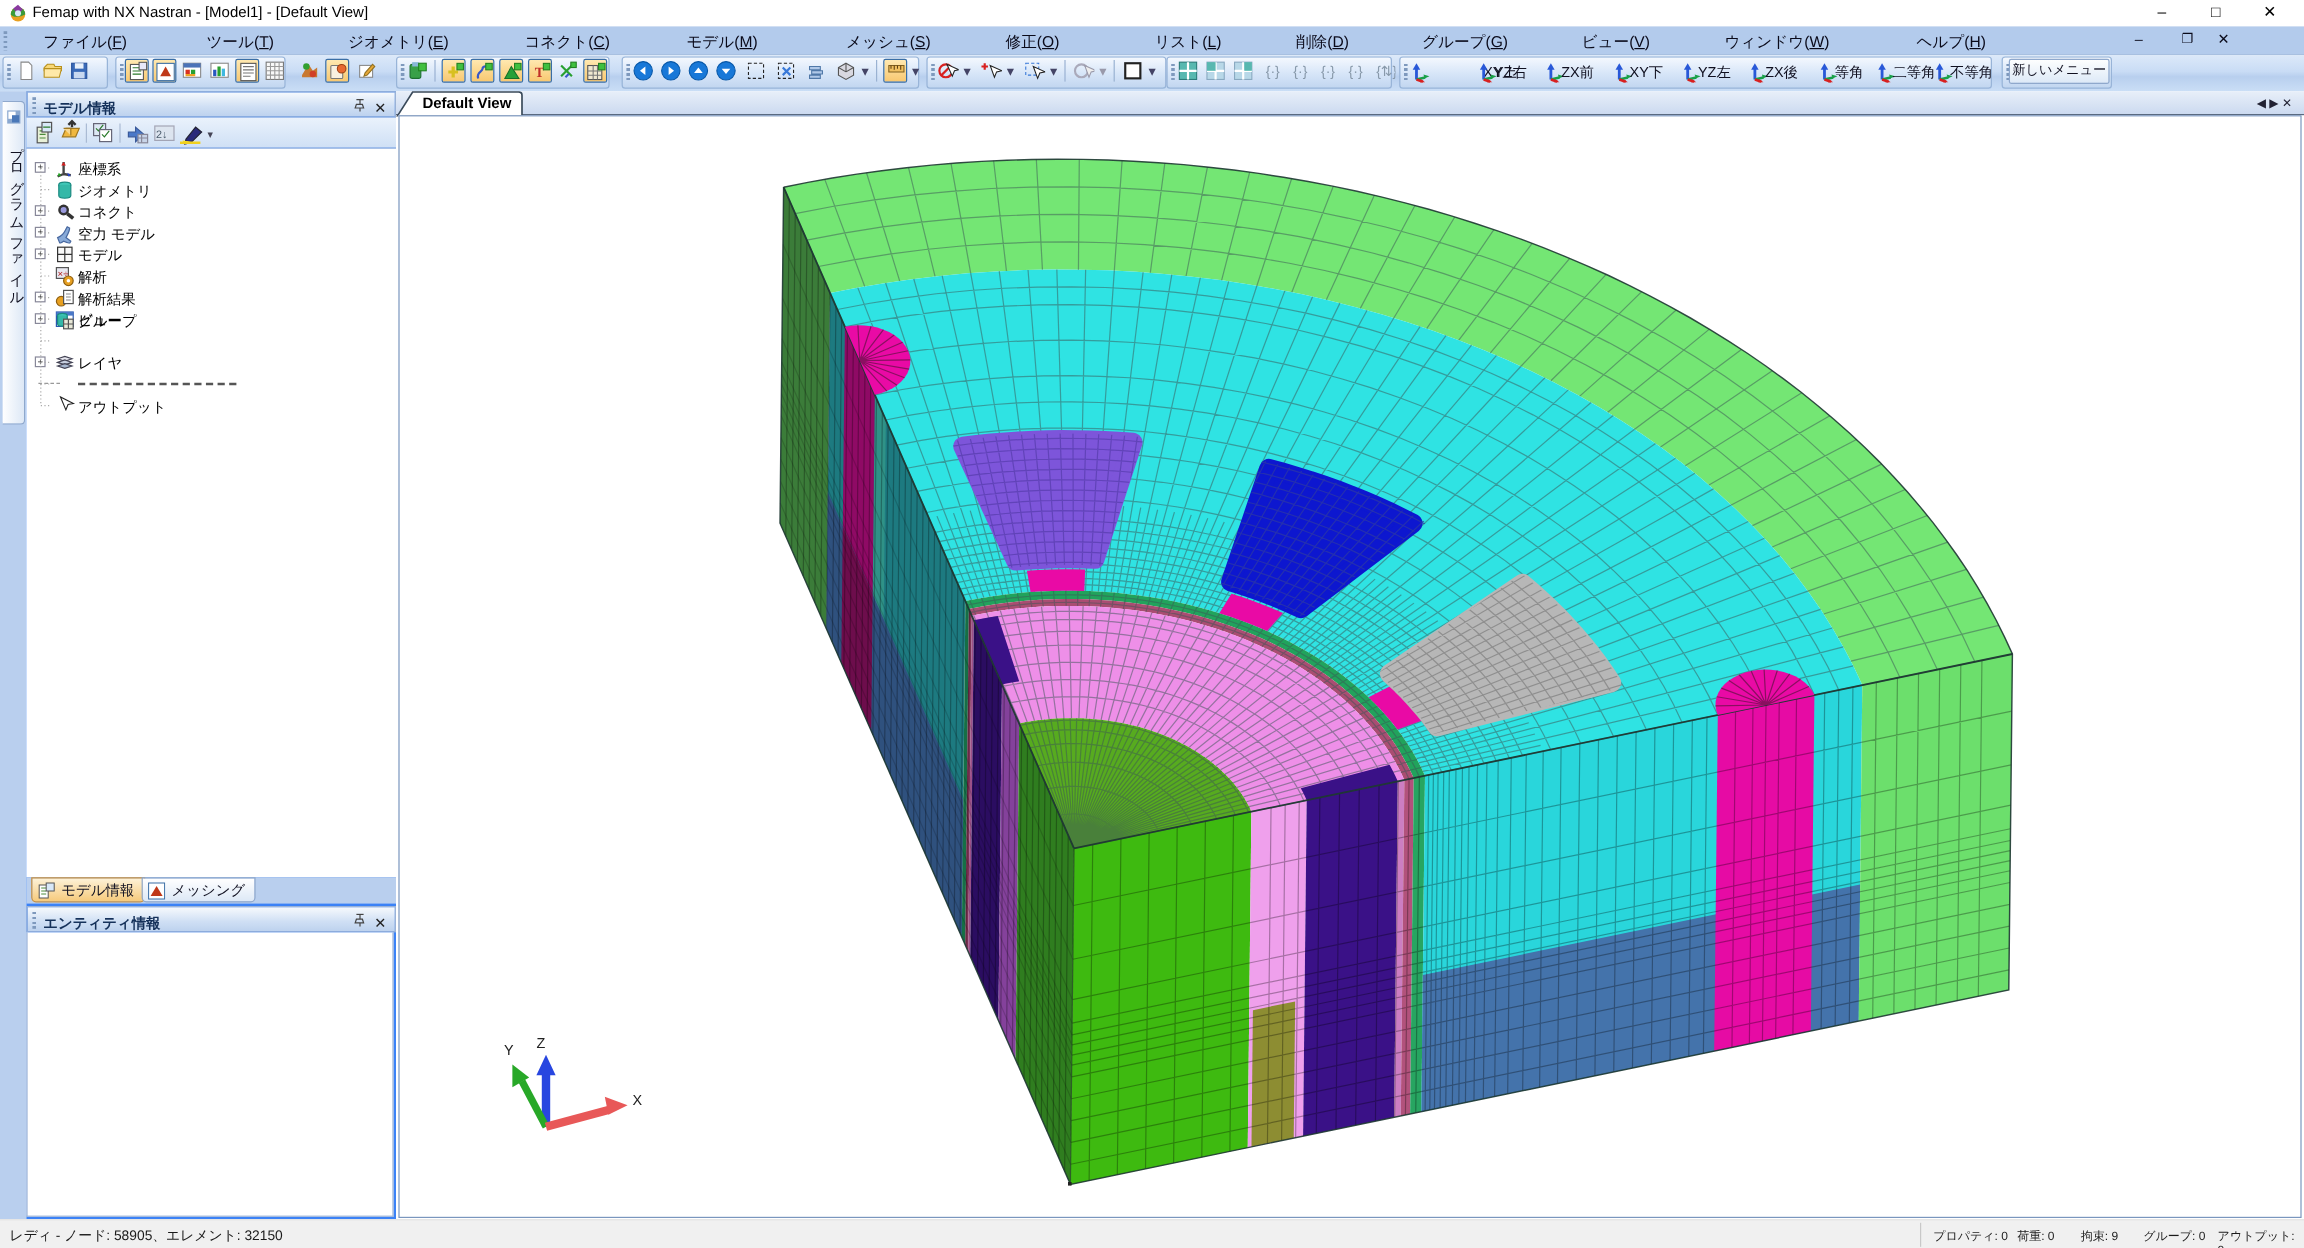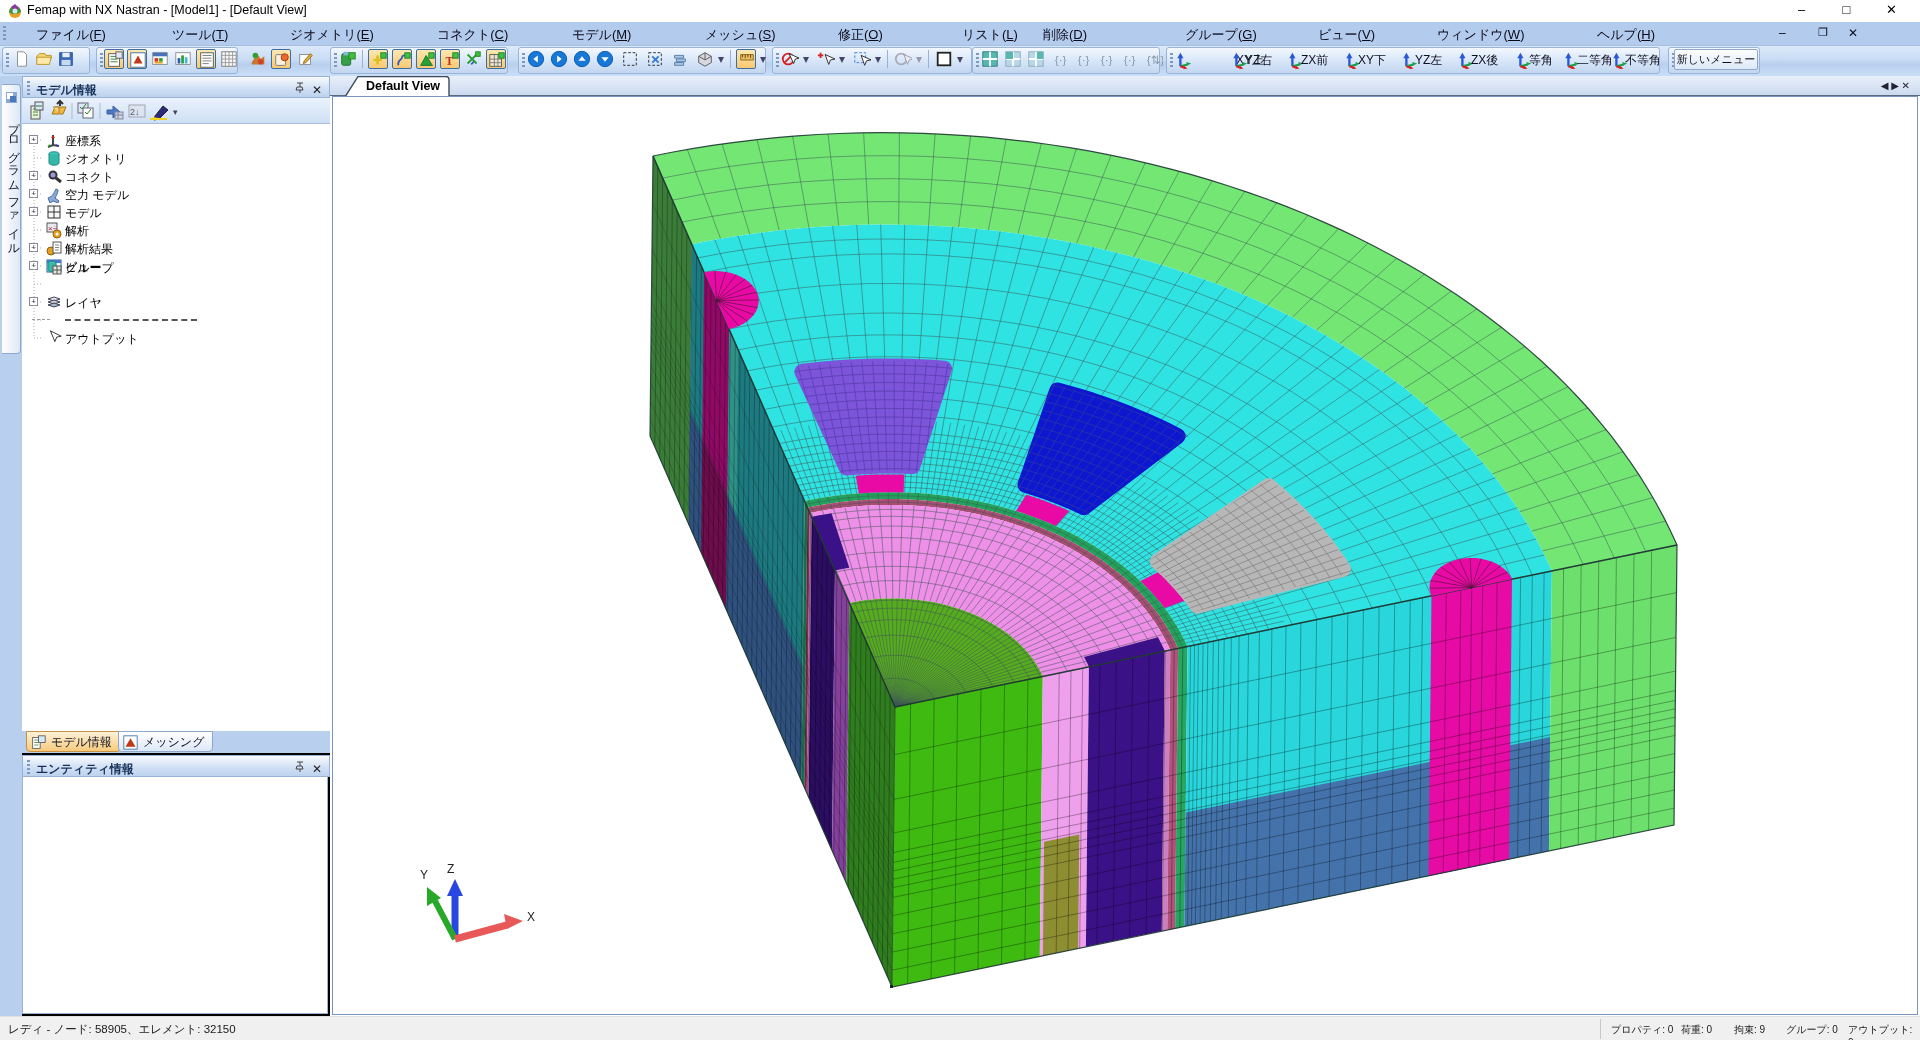--- a/index.html
+++ b/index.html
@@ -13,28 +13,28 @@
 #toolbar { position:absolute; left:0; top:46px; width:1920px; height:30px;
   background:linear-gradient(#dce9f9 0%,#c9dcf5 45%,#b8cfee 60%,#cadef6 100%); }
 .tbgroup { position:absolute; top:1px; height:27px; background:linear-gradient(#f4f8fe,#d6e5f8 55%,#c2d6f0); border:1px solid #98b4d8; border-radius:3px; }
 .grip { position:absolute; left:3px; top:5px; width:3px; height:16px;
   background:repeating-linear-gradient(#7e99bd 0 2px, transparent 2px 4px); }
 .ticon { position:absolute; top:3px; width:20px; height:20px; border-radius:2px; }
 .oicon { background:linear-gradient(#ffe8b0,#f8c870); border:1px solid #3a6ea5; }
 .sep { position:absolute; top:4px; width:1px; height:18px; background:#9ab2d2; }
 .vlabel { position:absolute; top:6px; font-size:12px; color:#101020; }
 #tabrow { position:absolute; left:330px; top:76px; width:1590px; height:20px; background:linear-gradient(#e8eff9,#ccdaf0); border-bottom:1px solid #5a6a80; }
-#vtab { position:absolute; left:14px; top:0px; width:110px; height:30px;text-align:right; }
+#vtab { position:absolute; left:0px; top:0px; width:110px; height:30px;text-align:right; }
 #vtab .bg { position:absolute; left:0; top:0; }
 #vtab .tx { position:absolute; left:22px; top:3px; font-size:12.5px; font-weight:bold; color:#000; }
 #viewport { position:absolute; left:332px; top:96px; width:1586px; height:919px; background:#ffffff; border:1px solid #7a96be; }
 #leftstrip { position:absolute; left:0; top:76px; width:22px; height:940px; background:#b9cfee; }
 #progtab { position:absolute; left:2px; top:8px; width:19px; height:270px; background:linear-gradient(90deg,#ffffff,#dde8f6); border:1px solid #8fa8cc; border-left:none; border-radius:0 4px 4px 0; }
 #progtab .txt { position:absolute; left:3px; top:28px; writing-mode:vertical-rl; font-size:12px; letter-spacing:1px; color:#101020; }
-#panel { position:absolute; left:22px; top:76px; width:308px; height:940px; background:#000000; }
+#panel { position:absolute; left:22px; top:76px; width:308px; height:940px; background:#3b82f6; }
 .phead { position:absolute; left:0; width:308px; height:22px; background:linear-gradient(#f7fafd,#cfdff4 60%,#bdd2ee); border:1px solid #9ab2d6; font-size:12px; font-weight:bold; color:#15315a; line-height:20px; }
 .phead .dots { position:absolute; left:4px; top:4px; width:3px; height:14px; background:repeating-linear-gradient(#7e99bd 0 2px, transparent 2px 4px); }
 .phead .t { position:absolute; left:13px; top:3px; }
 .phead .pin { position:absolute; right:24px; top:3px; font-size:12px; font-weight:normal; color:#222; }
 .phead .x { position:absolute; right:7px; top:3px; font-size:12px; font-weight:normal; color:#222; }
 #ptoolbar { position:absolute; left:0; top:22px; width:308px; height:26px; background:linear-gradient(#eaf2fc,#cfe0f5); border-bottom:1px solid #aabfdd; }
 #tree { position:absolute; left:0; top:48px; width:308px; height:607px; background:#ffffff; }
 .trow { position:absolute; left:0; width:308px; height:18px; font-size:12px; color:#000; }
 .trow .lbl { position:absolute; left:43px; top:2px; }
 .trow .pm { position:absolute; left:7px; top:4px; width:9px; height:9px; border:1px solid #889; background:#fff; font-size:8px; line-height:7px; text-align:center; color:#333; }
@@ -65,21 +65,21 @@
 <div id="menubar">
   <div class="grip" style="top:4px"></div>
   <div class="menuitem" style="left:36px">ファイル(<u>F</u>)</div>
   <div class="menuitem" style="left:172px">ツール(<u>T</u>)</div>
   <div class="menuitem" style="left:290px">ジオメトリ(<u>E</u>)</div>
   <div class="menuitem" style="left:437px">コネクト(<u>C</u>)</div>
   <div class="menuitem" style="left:572px">モデル(<u>M</u>)</div>
   <div class="menuitem" style="left:705px">メッシュ(<u>S</u>)</div>
   <div class="menuitem" style="left:838px">修正(<u>O</u>)</div>
   <div class="menuitem" style="left:962px">リスト(<u>L</u>)</div>
-  <div class="menuitem" style="left:1043px">削除(<u>D</u>)</div>
+  <div class="menuitem" style="left:1080px">削除(<u>D</u>)</div>
   <div class="menuitem" style="left:1185px">グループ(<u>G</u>)</div>
   <div class="menuitem" style="left:1318px">ビュー(<u>V</u>)</div>
   <div class="menuitem" style="left:1437px">ウィンドウ(<u>W</u>)</div>
   <div class="menuitem" style="left:1597px">ヘルプ(<u>H</u>)</div>
   <div class="menuitem" style="left:1779px;font-size:12px">–</div>
   <div class="menuitem" style="left:1818px;font-size:11px">❐</div>
   <div class="menuitem" style="left:1848px;font-size:12px">✕</div>
 </div>
 <div id="toolbar">
     <div class="tbgroup" style="left:2px;width:88px">

